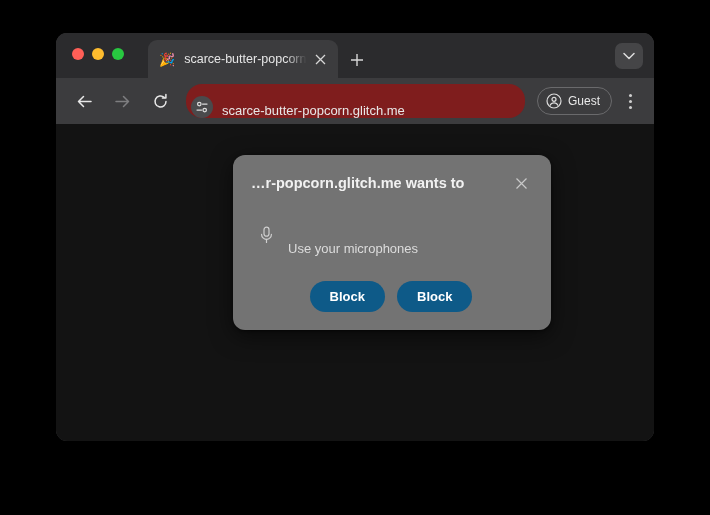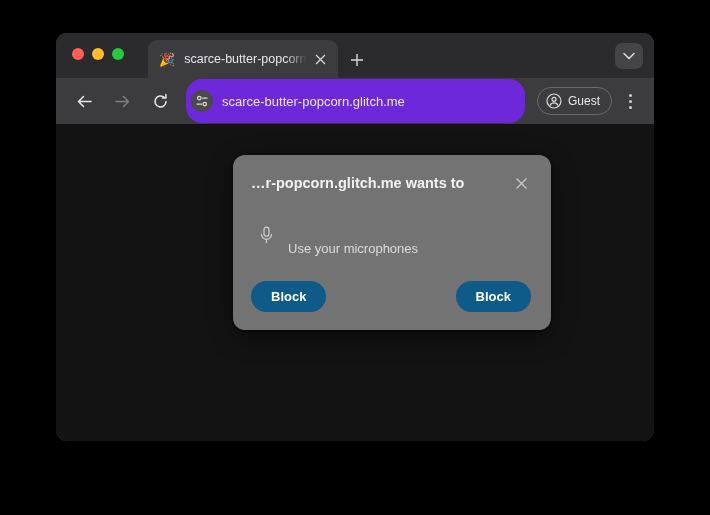--- a/index.html
+++ b/index.html
@@ -124,25 +124,25 @@
     align-items: center;
     justify-content: center;
     flex: 0 0 auto;
   }
   #nav-back { margin-right: 10px; }
   #nav-forward { margin-right: 10px; }
   #nav-reload { margin-right: 12px; }
 
   #omnibox {
     flex: 1 1 auto;
-    height: 44px;
-    background: #6d28d9;
+    height: 34px;
+    background: #7f1d1d;
     border-radius: 16px;
     display: flex;
-    align-items: center;
+    align-items: flex-end;
     padding-left: 5px;
     min-width: 0;
   }
   #site-settings-icon {
     width: 22px;
     height: 22px;
     border-radius: 50%;
     background: #4a4a4c;
     display: flex;
     align-items: center;
@@ -239,21 +239,21 @@
     padding-left: 8px;
   }
   #permission-label {
     font-size: 13px;
     color: #dcdcdc;
     margin-left: 14px;
     margin-top: 28px;
   }
   #dialog-actions {
     display: flex;
-    justify-content: space-between;
+    justify-content: center;
     gap: 12px;
     margin-top: 25px;
   }
   .dialog-btn {
     background: #0e5a88;
     color: #ffffff;
     border: none;
     border-radius: 16px;
     height: 31px;
     padding: 0 20px;

